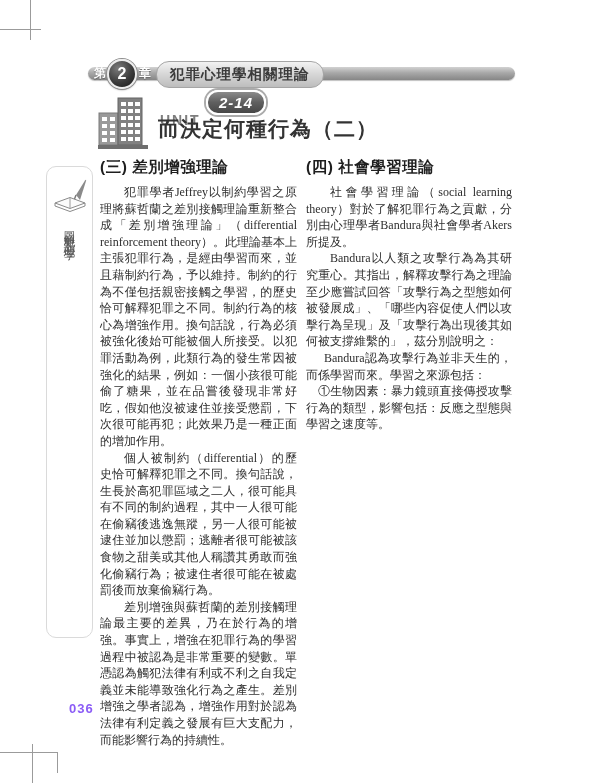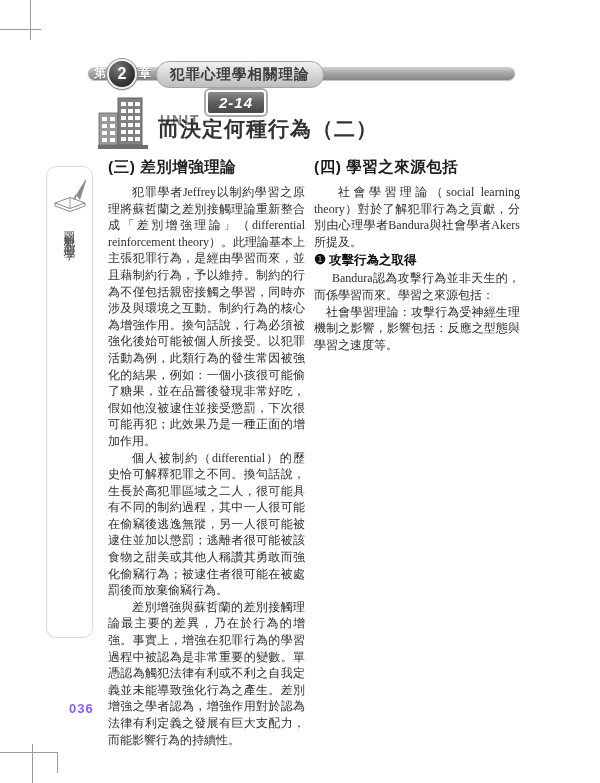--- a/index.html
+++ b/index.html
@@ -34,21 +34,21 @@
     color:#3b3b3b;font:bold 14.5px/25px "Liberation Sans",sans-serif;letter-spacing:1px;
   }
 
   
   .building{position:absolute;left:98px;top:93px;}
   .unit-label{
     position:absolute;left:160px;top:112px;color:#7e7e7e;
     font:bold 14px "Liberation Sans",sans-serif;letter-spacing:2px;
   }
   .unit-badge{
-    position:absolute;left:206px;top:90px;height:21px;padding:0 11px;border-radius:4px;
+    position:absolute;left:206px;top:90px;height:21px;padding:0 11px;border-radius:12px;
     background:linear-gradient(180deg,#8b8b8b 0%,#5f5f5f 50%,#474747 100%);
     border:2px solid #ffffff;box-shadow:0 0 0 2px #ababab;
     color:#fff;font:italic bold 15px/21px "Liberation Sans",sans-serif;letter-spacing:1px;
   }
   .unit-title{
     position:absolute;left:158px;top:114px;color:#333;
     font:bold 21px/30px "Liberation Sans",sans-serif;letter-spacing:1px;
   }
 
   
@@ -56,21 +56,21 @@
     position:absolute;left:46px;top:166px;width:45px;height:470px;
     border:1px solid #dadada;border-radius:10px;background:#fff;
   }
   .side-tab .icon-wrap{width:36px;margin:9px auto 2px auto;text-align:center;}
   .side-tab .vtext{
     writing-mode:vertical-rl;text-orientation:upright;margin:4px auto 0 auto;display:block;
     font:11.5px "Liberation Sans",sans-serif;color:#555;letter-spacing:3px;text-align:center;width:14px;
   }
 
   
-  .col{position:absolute;top:157px;margin-left:8px;}
+  .col{position:absolute;top:157px;}
   .col-left{left:100px;width:197px;}
   .col-right{left:306px;width:206px;}
   .col-heading{
     margin:0 0 7px 0;color:#1e1e1e;
     font:bold 15.5px/20px "Liberation Sans",sans-serif;letter-spacing:.5px;
   }
   .bodyp{
     margin:0;font-size:12px;line-height:16.6px;text-align:justify;
     text-indent:2em;color:#2e2e2e;
   }
@@ -151,28 +151,28 @@
         <path d="M3 27 L18 21.5 L33 27 L18 32.5 Z" fill="#fbfbfb" stroke="#8a8a8a" stroke-width="1"></path>
         <path d="M3 27 L3 30 L18 35.5 L33 30 L33 27" fill="none" stroke="#8a8a8a" stroke-width="1"></path>
         <line x1="18" y1="21.5" x2="18" y2="32.5" stroke="#9a9a9a" stroke-width="1"></line>
       </svg>
     </div>
     <span class="vtext">圖解犯罪心理學</span>
   </div>
 
   <div class="col col-left">
     <h3 class="col-heading">(三) 差別增強理論</h3>
-    <p class="bodyp">犯罪學者Jeffrey以制約學習之原理將蘇哲蘭之差別接觸理論重新整合成「差別增強理論」（differential reinforcement theory）。此理論基本上主張犯罪行為，是經由學習而來，並且藉制約行為，予以維持。制約的行為不僅包括親密接觸之學習，同時亦涉及與環境之互動。制約行為的核心為增強作用。換句話說，行為必須被強化後始可能被個人所接受。以犯罪活動為例，此類行為的發生常因被強化的結果，例如：一個小孩很可能偷了糖果，並在品嘗後發現非常好吃，假如他沒被逮住並接受懲罰，下次很可能再犯；此效果乃是一種正面的增加作用。</p>
+    <p class="bodyp">犯罪學者Jeffrey以制約學習之原理將蘇哲蘭之差別接觸理論重新整合成「差別增強理論」（differential reinforcement theory）。此理論基本上主張犯罪行為，是經由學習而來，並且藉制約行為，予以維持。制約的行為不僅包括親密接觸之學習，的歷史恰可解釋犯罪之不同。制約行為的核心為增強作用。換句話說，行為必須被強化後始可能被個人所接受。以犯罪活動為例，此類行為的發生常因被強化的結果，例如：一個小孩很可能偷了糖果，並在品嘗後發現非常好吃，假如他沒被逮住並接受懲罰，下次很可能再犯；此效果乃是一種正面的增加作用。</p>
     <p class="bodyp">個人被制約（differential）的歷史恰可解釋犯罪之不同。換句話說，生長於高犯罪區域之二人，很可能具有不同的制約過程，其中一人很可能在偷竊後逃逸無蹤，另一人很可能被逮住並加以懲罰；逃離者很可能被該食物之甜美或其他人稱讚其勇敢而強化偷竊行為；被逮住者很可能在被處罰後而放棄偷竊行為。</p>
     <p class="bodyp">差別增強與蘇哲蘭的差別接觸理論最主要的差異，乃在於行為的增強。事實上，增強在犯罪行為的學習過程中被認為是非常重要的變數。單憑認為觸犯法律有利或不利之自我定義並未能導致強化行為之產生。差別增強之學者認為，增強作用對於認為法律有利定義之發展有巨大支配力，而能影響行為的持續性。</p>
   </div>
 
   <div class="col col-right">
-    <h3 class="col-heading">(四) 學習之來源包括</h3>
+    <h3 class="col-heading">(四) 社會學習理論</h3>
     <p class="bodyp">社會學習理論（social learning theory）對於了解犯罪行為之貢獻，分別由心理學者Bandura與社會學者Akers所提及。</p>
-    <p class="subhead"><span class="marker">❶</span><span>攻擊行為之取得</span></p>
+    <p class="bodyp">Bandura以人類之攻擊行為為其研究重心。其指出，解釋攻擊行為之理論至少應嘗試回答「攻擊行為之型態如何被發展成」、「哪些內容促使人們以攻擊行為呈現」及「攻擊行為出現後其如何被支撐維繫的」，茲分別說明之：</p>
     <p class="bodyp intro">Bandura認為攻擊行為並非天生的，而係學習而來。學習之來源包括：</p>
-    <p class="bodyp item">社會學習理論：攻擊行為受神經生理機制之影響，影響包括：反應之型態與學習之速度等。</p>
+    <p class="bodyp item">①生物因素：暴力鏡頭直接傳授攻擊行為的類型，影響包括：反應之型態與學習之速度等。</p>
   </div>
 
   <div class="page-number">036</div>
 
 </div>
 
 </body></html>

